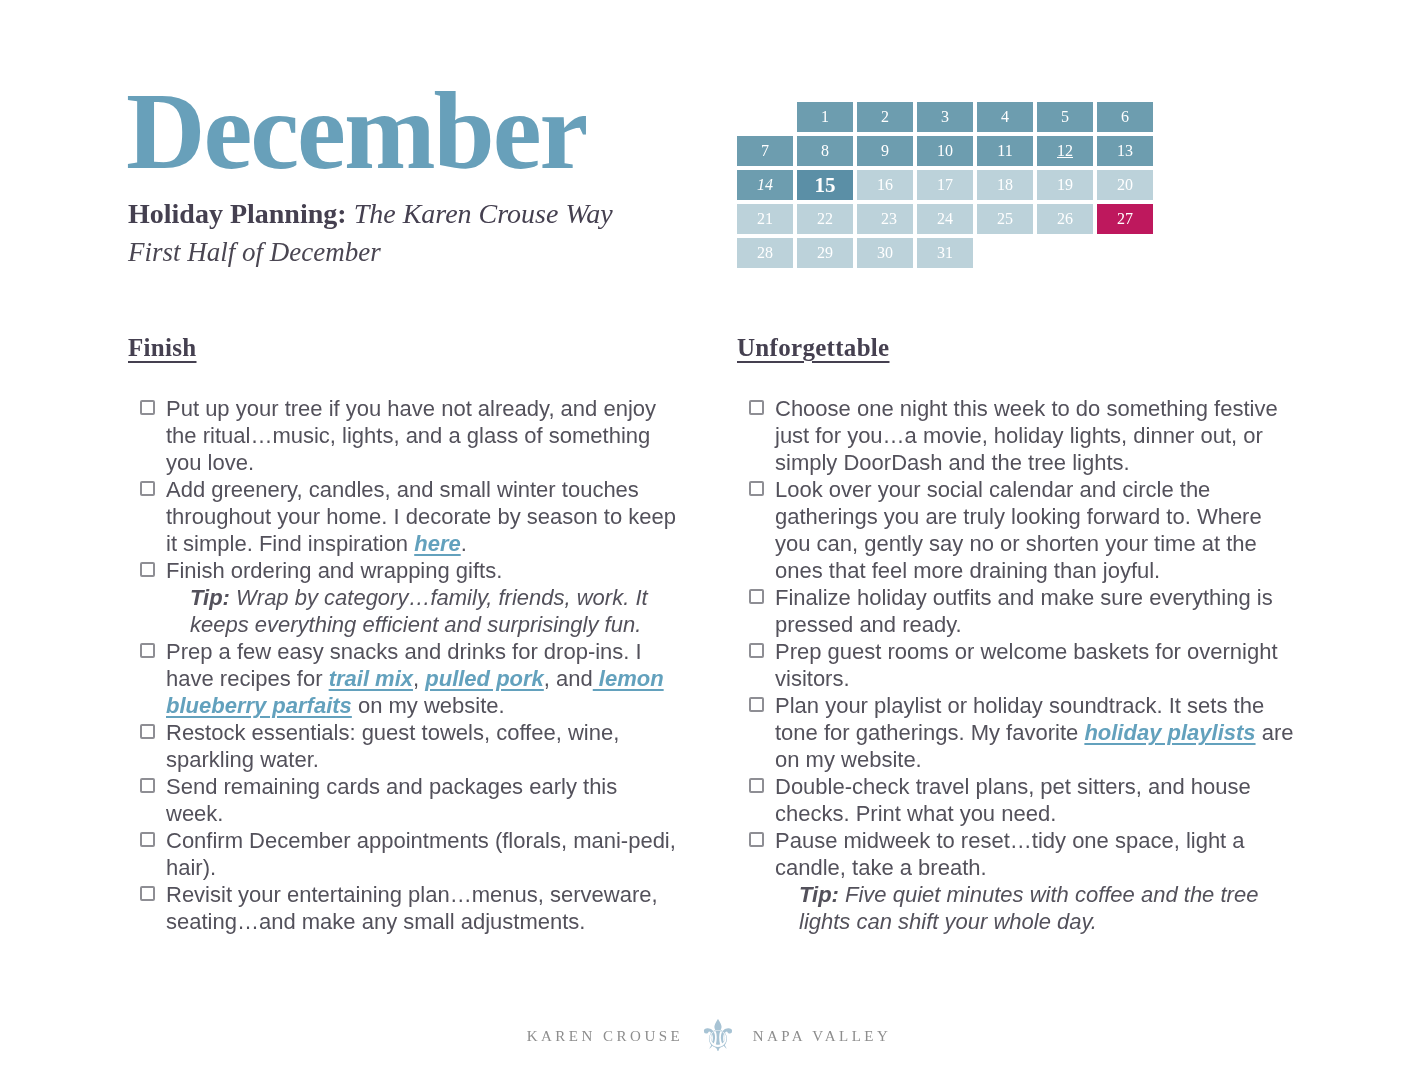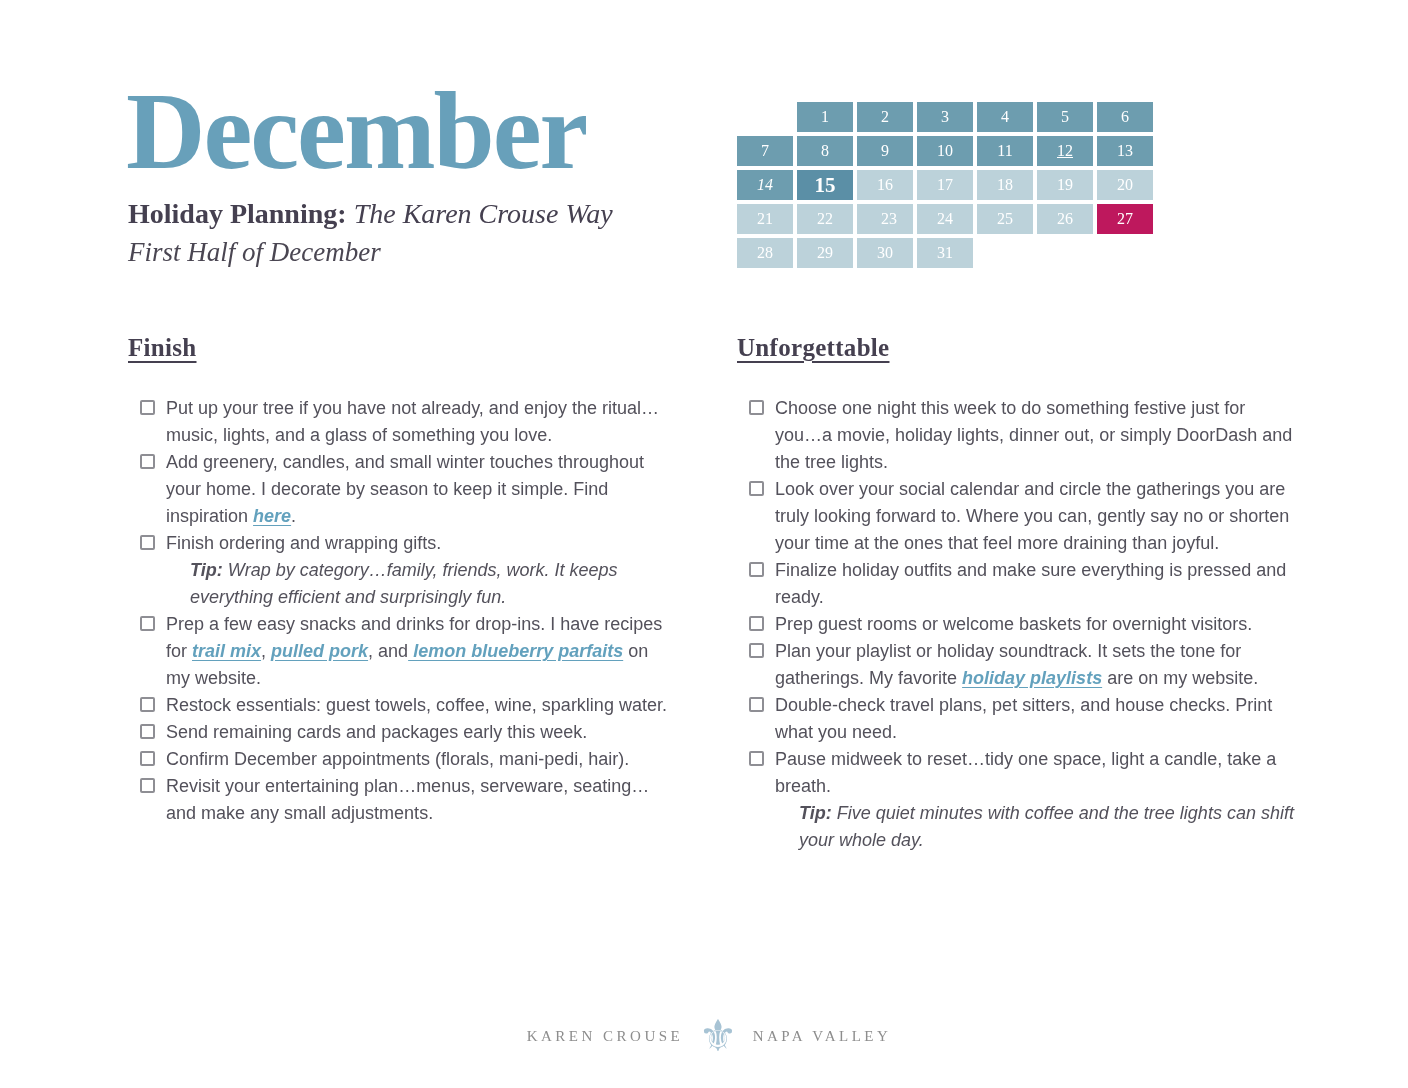--- a/index.html
+++ b/index.html
@@ -46,21 +46,21 @@
   .col-left  { left:128px; width:548px; }
   .col-right { left:737px; width:560px; }
   .col-heading {
     font-family:"Liberation Serif", serif; font-weight:700;
     font-size:25px; color:#454050; margin:0 0 33px 0;
     text-decoration:underline; text-underline-offset:5px; text-decoration-thickness:2px;
     letter-spacing:0.3px;
   }
   .check-item {
     display:flex; align-items:flex-start;
-    margin-left:12px; font-size:18px; line-height:27px; color:#53515B;
+    margin-left:12px; font-size:22px; line-height:27px; color:#53515B;
   }
   .checkbox {
     flex:0 0 auto; width:15px; height:15px;
     border:2px solid #8E8E94; border-radius:2px;
     margin:5px 11px 0 0; background:#fff;
   }
   .item-text { flex:1; }
   .link {
     color:#63A1BD; font-style:italic; font-weight:700;
     text-decoration:underline; text-underline-offset:3px; cursor:pointer;

